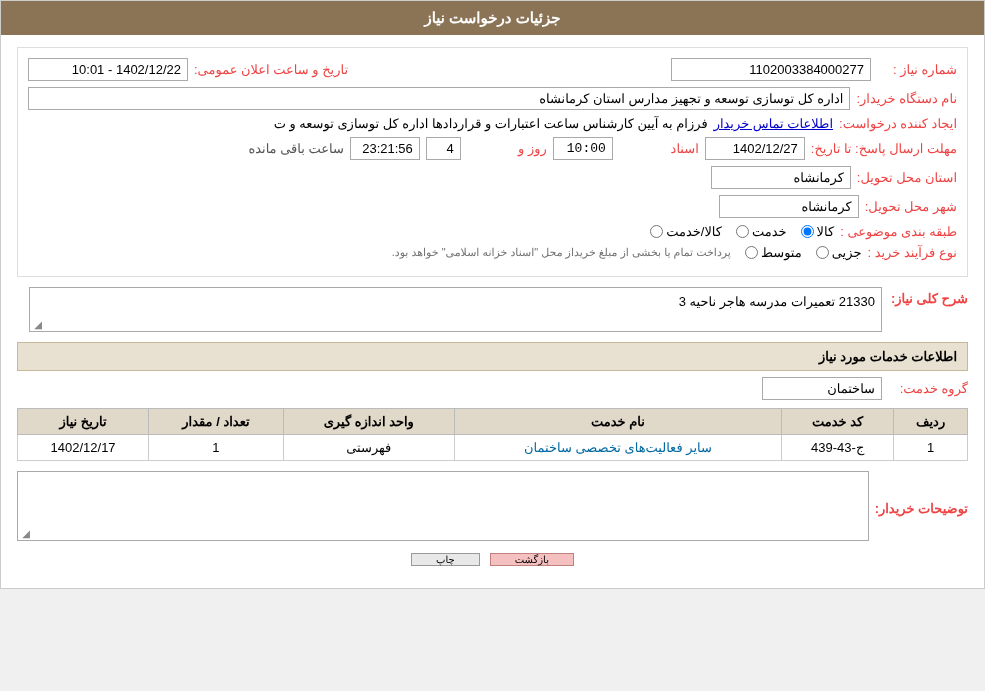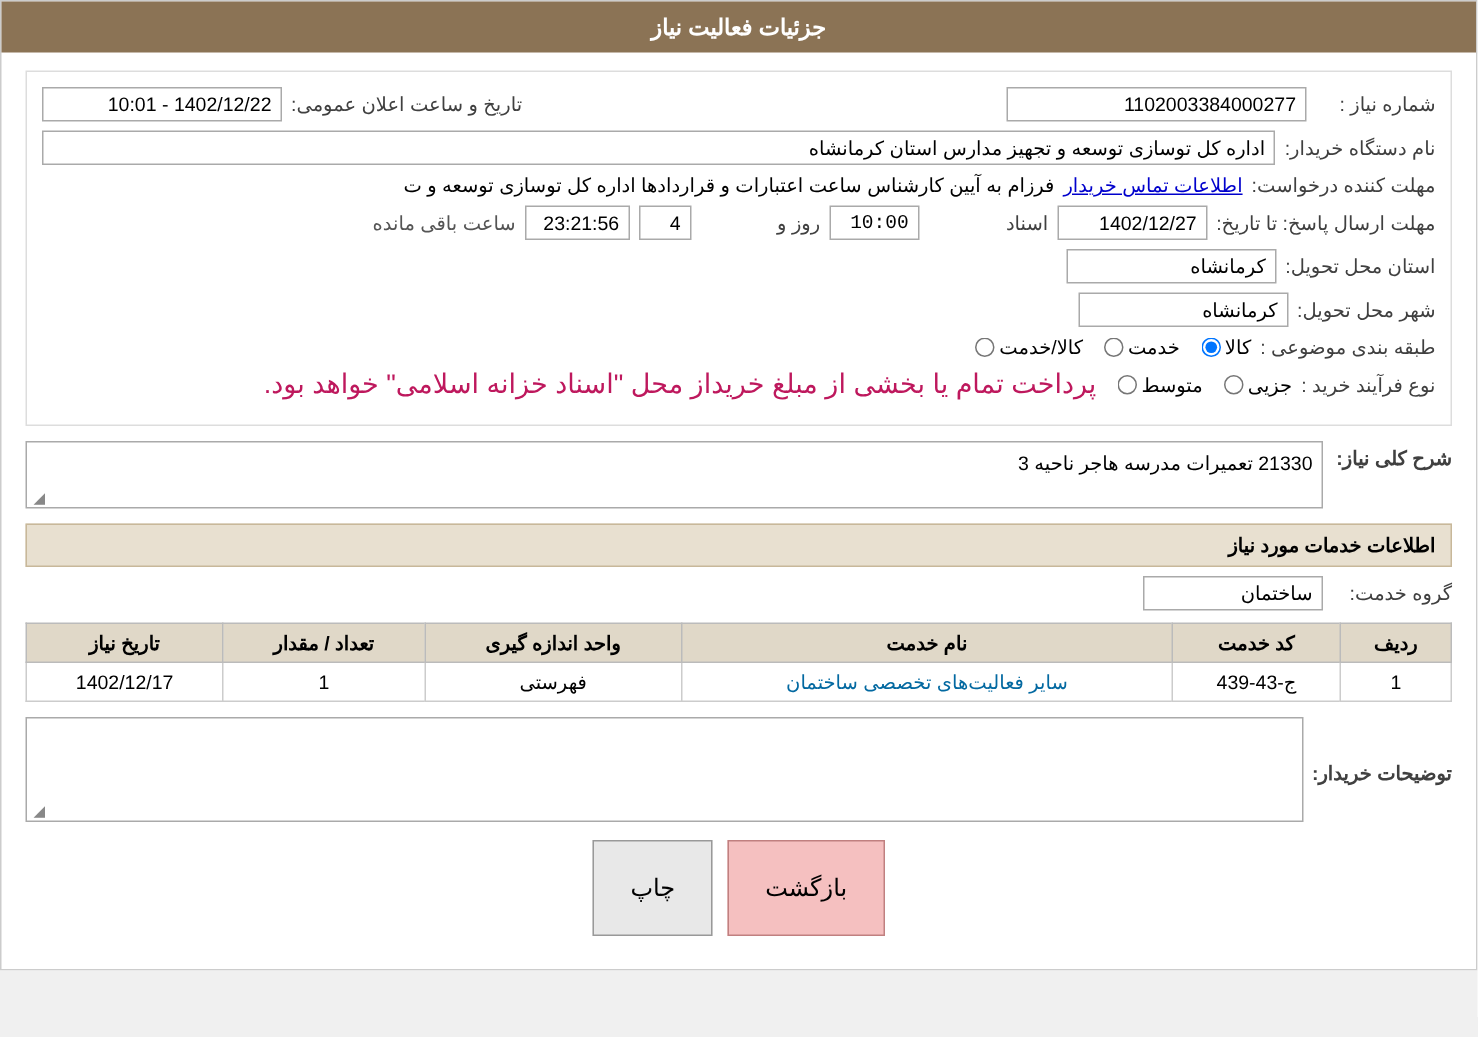--- a/index.html
+++ b/index.html
@@ -31,21 +31,21 @@
       padding: 10px;
       margin-bottom: 10px;
     }
     .row {
       display: flex;
       align-items: center;
       margin-bottom: 6px;
       gap: 6px;
     }
     .label {
-      color: #404040;
+      color: #ef4444;
       white-space: nowrap;
       min-width: 80px;
       text-align: right;
     }
     .value-box {
       border: 1px solid #aaa;
       padding: 3px 6px;
       background: #fff;
       min-height: 22px;
       text-align: right;
@@ -103,24 +103,24 @@
       background: #fafafa;
     }
     .buttons-row {
       display: flex;
       justify-content: center;
       gap: 10px;
       margin-top: 12px;
       margin-bottom: 10px;
     }
     .btn {
-      padding: 21px 24px;
+      padding: 0 24px;
       border: 1px solid #999;
       cursor: pointer;
-      font-size: 16px;
+      font-size: 10px;
       font-family: Tahoma, Arial, sans-serif;
     }
     .btn-print {
       background: #e8e8e8;
     }
     .btn-back {
       background: #f5c0c0;
       border-color: #c08080;
     }
     .buyer-notes {
@@ -150,42 +150,42 @@
       white-space: nowrap;
       color: #555;
     }
   </style>
 </head>
 <body>
 
 <div class="page-wrapper">
 
   <div class="header-bar">
-    <span>جزئیات فعالیت نیاز</span>
+    <span>جزئیات درخواست نیاز</span>
   </div>
 
   <div class="main-content">
 
     <div class="info-section">
 
       <div class="row">
         <span class="label">شماره نیاز :</span>
         <span class="value-box" style="min-width:200px;">1102003384000277</span>
         <span style="flex:1;"></span>
         <span class="label">تاریخ و ساعت اعلان عمومی:</span>
         <span class="value-box" style="min-width:160px;">1402/12/22 - 10:01</span>
       </div>
 
       <div class="row">
         <span class="label">نام دستگاه خریدار:</span>
         <span class="value-box value-box-wide">اداره کل توسازی  توسعه و تجهیز مدارس استان کرمانشاه</span>
       </div>
 
       <div class="row">
-        <span class="label">مهلت کننده درخواست:</span>
+        <span class="label">ایجاد کننده درخواست:</span>
         <span class="link-blue">اطلاعات تماس خریدار</span>
         <span style="flex:1; text-align:right;">فرزام به آیین کارشناس ساعت اعتبارات و قراردادها اداره کل توسازی  توسعه و ت</span>
       </div>
 
       <div class="row time-row">
         <span class="label">مهلت ارسال پاسخ: تا تاریخ:</span>
         <span class="value-box" style="min-width:100px;">1402/12/27</span>
         <span class="label">اسناد</span>
         <span class="value-box" style="min-width:60px;font-family:Liberation Mono, monospace;">10:00</span>
         <span class="label">روز و</span>
@@ -218,36 +218,36 @@
           <div class="radio-item">
             <span>کالا</span>
             <input type="radio" name="category" checked="" style="">
           </div>
         </div>
       </div>
 
       <div class="row">
         <span class="label">نوع فرآیند خرید :</span>
         <div class="radio-group" style="flex:1;">
-          <span style="color:#be185d; font-size:18px; flex:1;">پرداخت تمام یا بخشی از مبلغ خریداز محل "اسناد خزانه اسلامی" خواهد بود.</span>
+          <span style="color:#737373; font-size:11px; flex:1;">پرداخت تمام یا بخشی از مبلغ خریداز محل "اسناد خزانه اسلامی" خواهد بود.</span>
           <div class="radio-item">
             <span>متوسط</span>
             <input type="radio" name="process" style="">
           </div>
           <div class="radio-item">
             <span>جزیی</span>
             <input type="radio" name="process" style="">
           </div>
         </div>
       </div>
     </div>
 
     <div class="row" style="margin-bottom:10px; align-items:flex-start;">
       <span class="label" style="font-weight:bold; padding-top:4px;">شرح کلی نیاز:</span>
-      <div style="flex:1; border:1px solid #aaa; min-height:45px; padding:6px; background:#fff; position:relative;">
+      <div style="flex:1; border:1px solid #aaa; min-height:45px; padding:6px; background:#fff; position:relative;margin-left:12px;">
         <span>21330 تعمیرات مدرسه هاجر ناحیه 3</span>
         <span class="resize-handle">◢</span>
       </div>
     </div>
 
     <div class="section-title">اطلاعات خدمات مورد نیاز</div>
 
     <div class="row" style="margin-bottom:8px;">
       <span class="label">گروه خدمت:</span>
       <span class="value-box" style="min-width:120px;">ساختمان</span>

